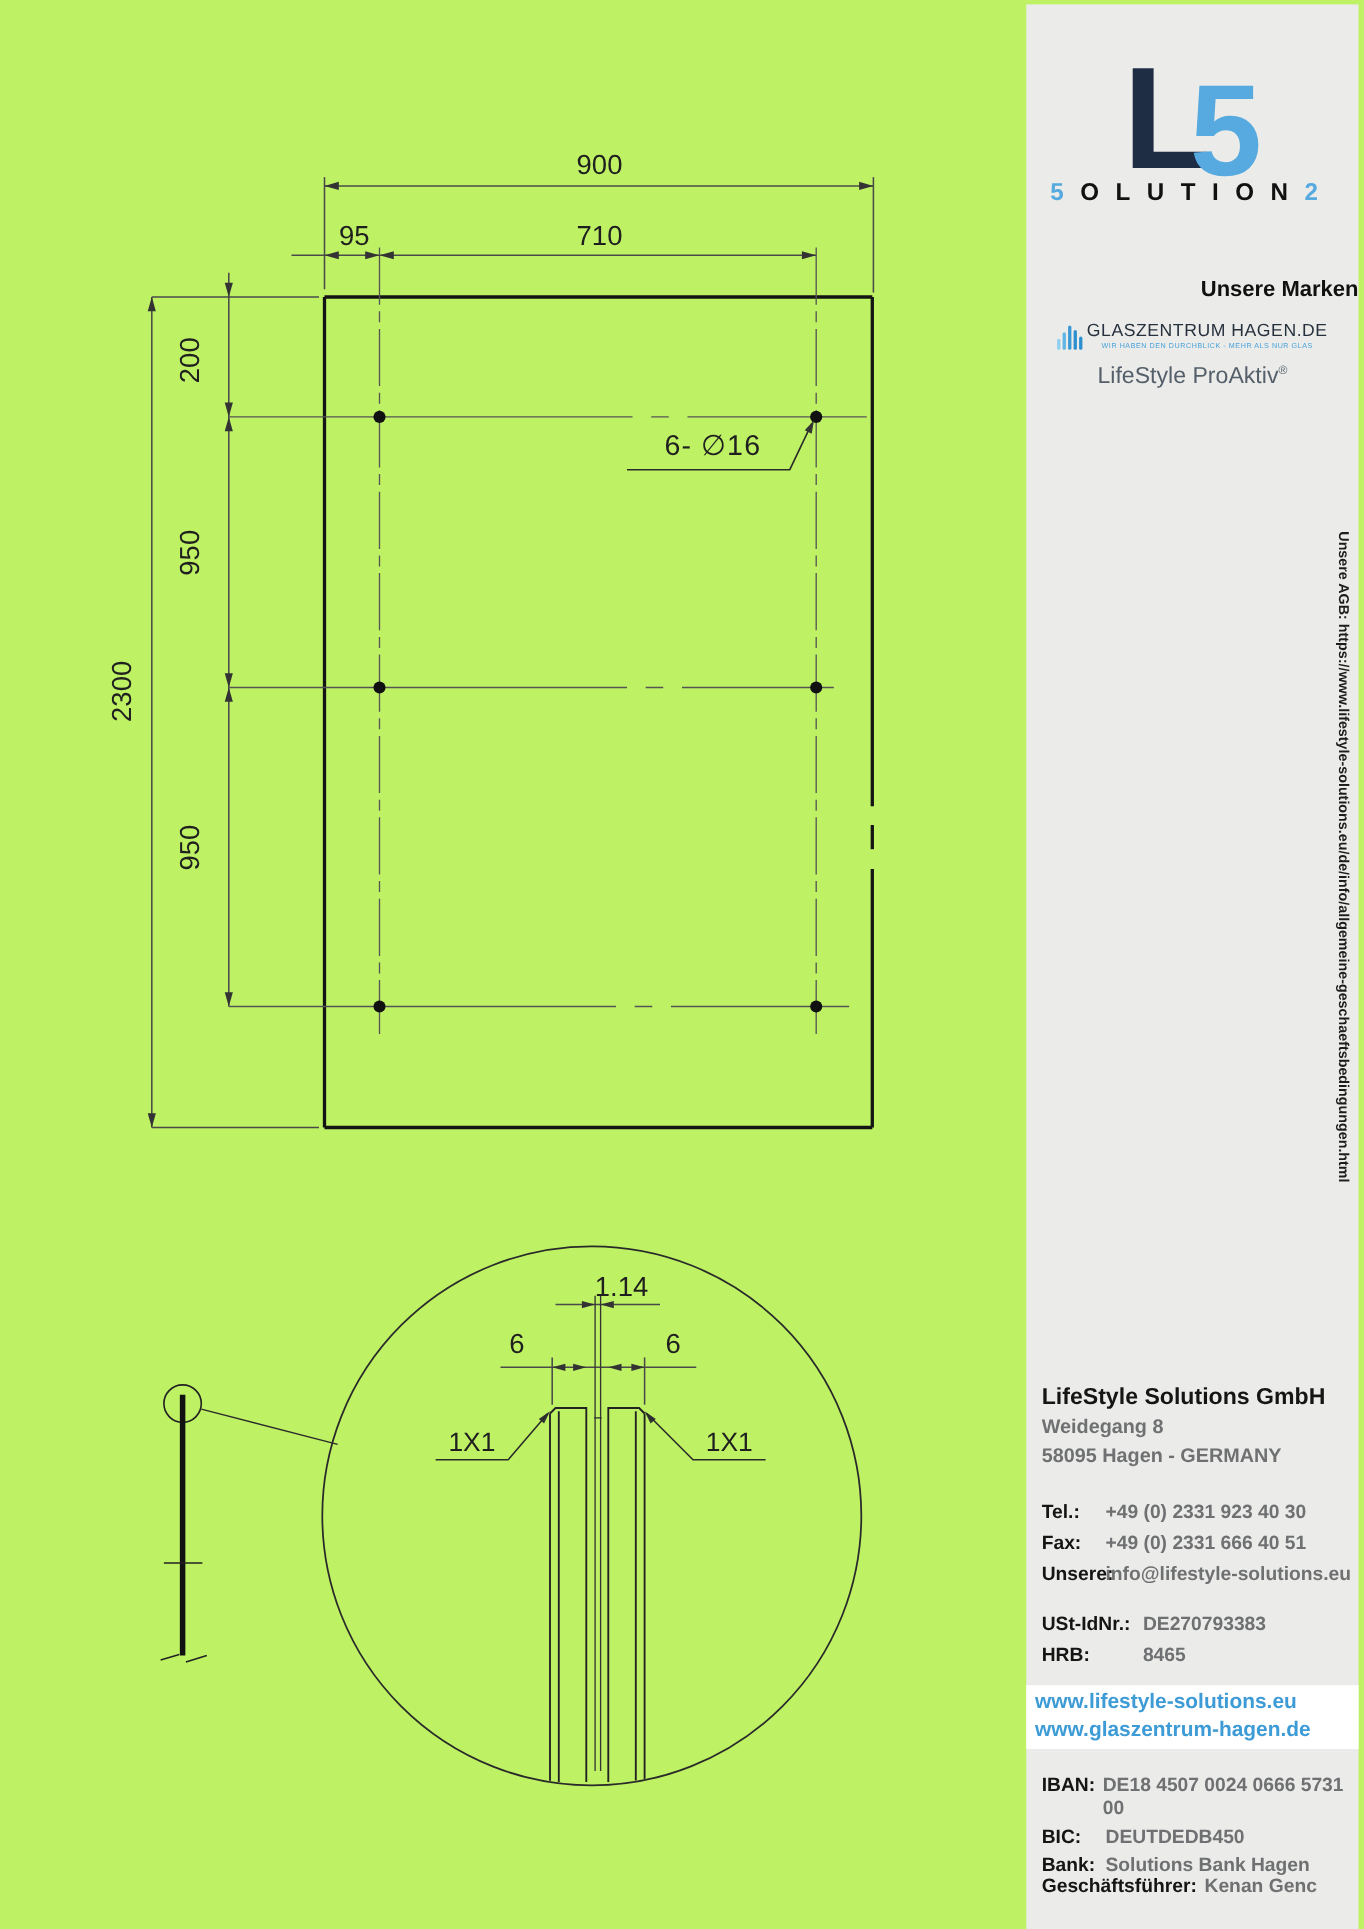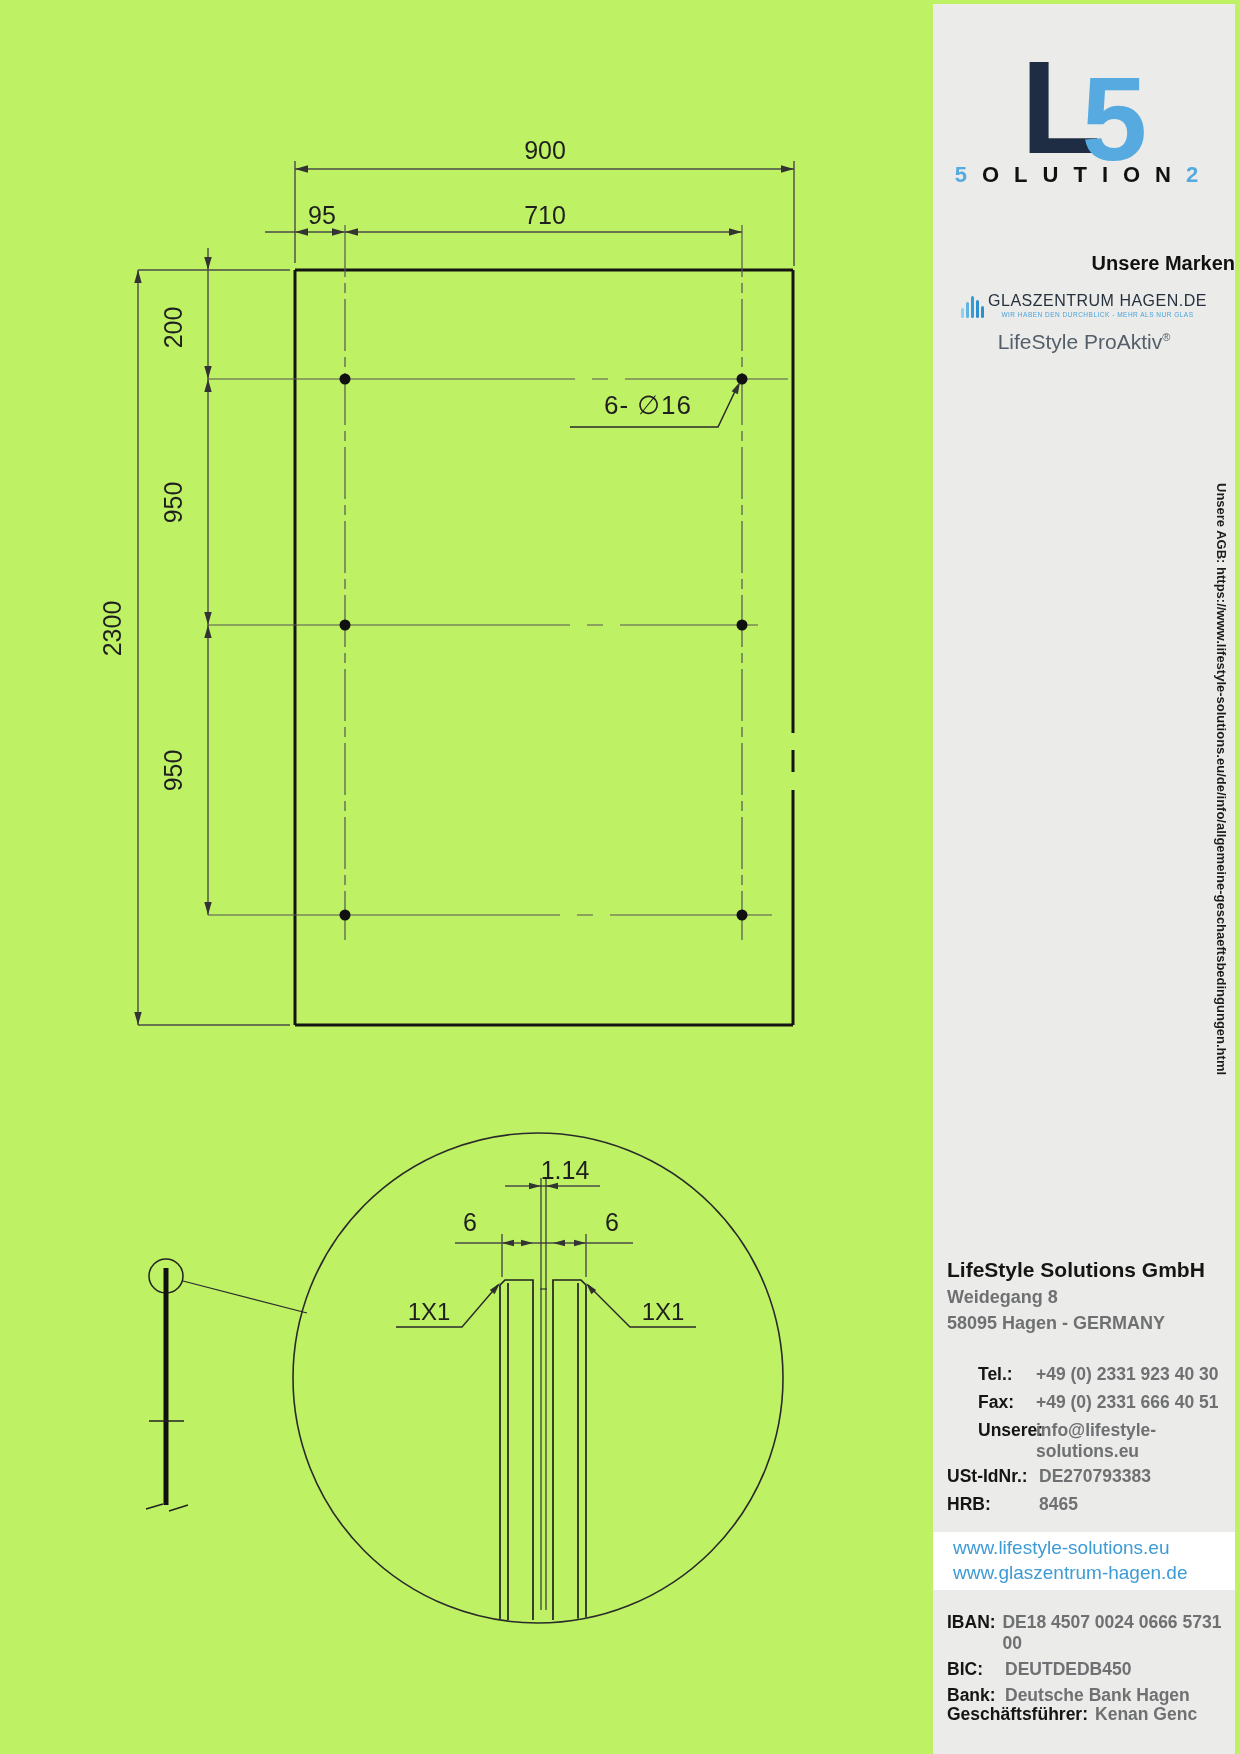--- a/index.html
+++ b/index.html
@@ -49,27 +49,27 @@
     white-space:nowrap; }
 
   .company-block { position:absolute; left:14px; top:1254px; }
   .company-name { font-size:21px; font-weight:bold; color:#151515; }
   .company-line { font-size:18px; font-weight:bold; color:#6f7072; margin-top:5px; }
 
   .kv-block { position:absolute; left:14px; }
   .kv-row { display:flex; margin-bottom:7px; }
   .kv-label { font-weight:bold; color:#151515; font-size:17.5px; }
   .kv-value { font-weight:bold; color:#6f7072; font-size:17.5px; }
-  #contact-block { top:1360px; } #contact-block .kv-label { width:58px;margin-left:31px; }
+  #contact-block { top:1360px; } #contact-block .kv-label { width:58px; }
   #reg-block { top:1462px; } #reg-block .kv-label { width:92px; }
   #bank-block { top:1608px; } #bank-block .kv-label { width:58px; }
   #bank-block .kv-row { margin-bottom:5px; }
 
   .web-band { position:absolute; left:0; top:1528px; width:100%; height:58px; background:#ffffff; }
-  .web-link { position:absolute; left:20px; font-size:19px; font-weight:normal; color:#3d9bd6;
+  .web-link { position:absolute; left:8px; font-size:19px; font-weight:bold; color:#3d9bd6;
     text-decoration:none; display:block; }
   #web1 { top:5px; } #web2 { top:30px; }
 
   .ceo-row { position:absolute; left:14px; top:1700px; display:flex;align-items:center; }
   .ceo-label { font-weight:bold; color:#151515; font-size:17.5px; }
   .ceo-value { font-weight:bold; color:#6f7072; font-size:17.5px; margin-left:7px; }
 </style>
 </head>
 <body>
 
@@ -270,21 +270,21 @@
       <div class="kv-row">
         <span class="kv-label">IBAN:</span>
         <span class="kv-value">DE18 4507 0024 0666 5731 00</span>
       </div>
       <div class="kv-row">
         <span class="kv-label">BIC:</span>
         <span class="kv-value">DEUTDEDB450</span>
       </div>
       <div class="kv-row">
         <span class="kv-label">Bank:</span>
-        <span class="kv-value">Deutsche Bank Hagen</span>
+        <span class="kv-value">Solutions Bank Hagen</span>
       </div>
     </div>
 
     <div class="ceo-row">
       <span class="ceo-label">Geschäftsführer:</span>
       <span class="ceo-value">Kenan Genc</span>
     </div>
 
   </div>
 </div>

